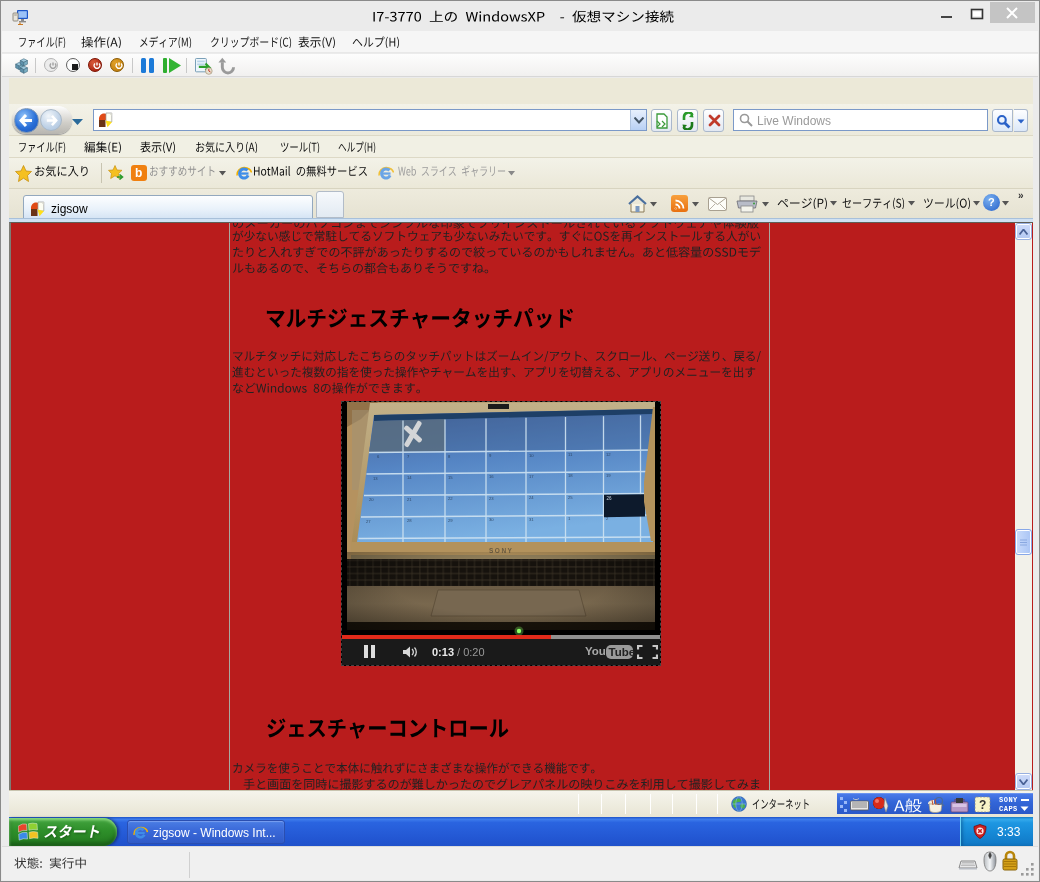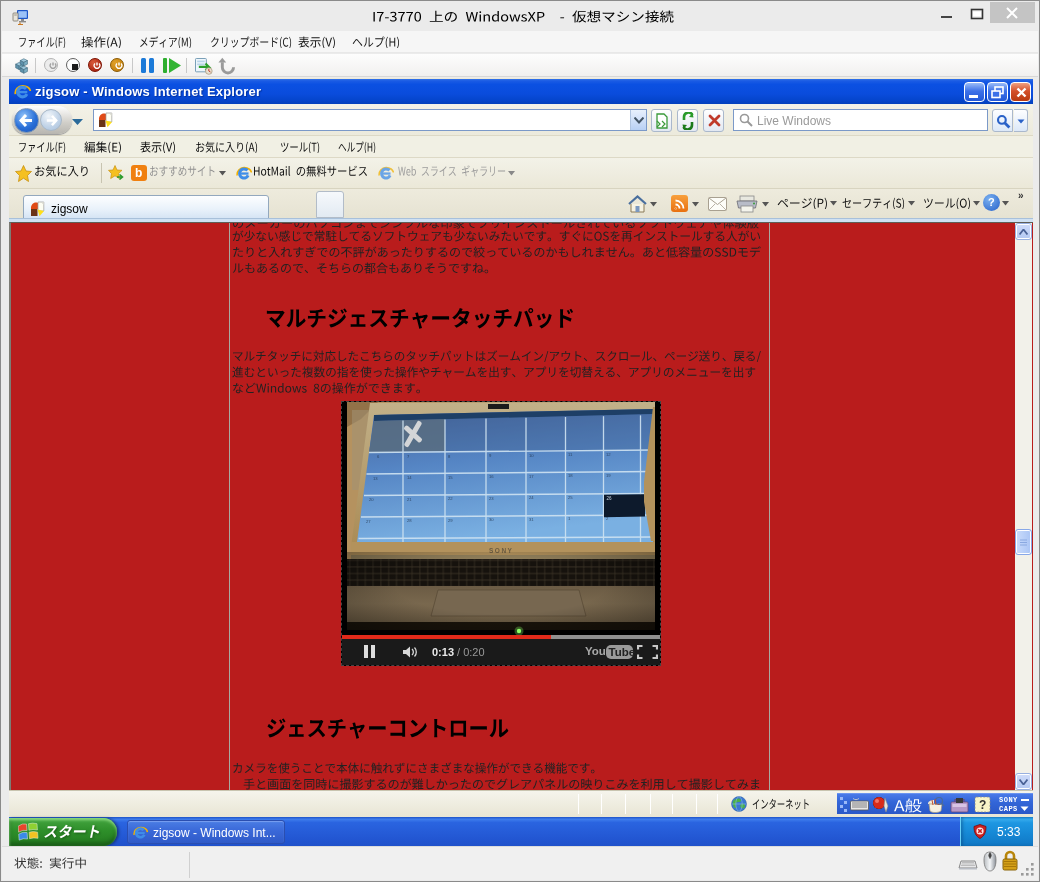--- a/index.html
+++ b/index.html
@@ -201,40 +201,20 @@
         <path d="M7 13 L19 13 L15 9 M19 13 L15 17" stroke="#2ca02c" stroke-width="2.6" fill="none"></path>
         <circle cx="19" cy="18" r="4" fill="#e8e0d0" stroke="#a09070" stroke-width="0.8"></circle>
         <path d="M19 15.5 v2.5 l2 1.2" stroke="#c03020" stroke-width="1.1" fill="none"></path>
       </svg>
    <svg class="ab" style="left:216px;top:3px" width="19" height="19" viewBox="0 0 22 22">
         <path d="M5 6 L5 12 A6.5 6.5 0 1 0 18 12" fill="none" stroke="#9a9a9a" stroke-width="3.4"></path>
         <path d="M0.5 6.5 L5 1 L9.5 6.5 Z" fill="#9a9a9a"></path>
       </svg>
  </div>
  <div id="vmscreen">
-  <div id="ietitle">
-    <svg class="ab" style="left:5px;top:4px" width="17" height="17" viewBox="0 0 32 32">
-          <use href="#ie"></use>
-        </svg>
-    <div class="ab" style="left:26px;top:5px;font:bold 13px 'Liberation Sans';color:#fff;text-shadow:1px 1px 1px #0030a0;letter-spacing:0.2px">zigsow - Windows Internet Explorer</div>
-    <div class="ab" style="left:955px;top:3px;width:21px;height:20px;background:linear-gradient(#9abcf8,#3d71e8 45%,#2258d8);border:1px solid #fff;border-radius:4px">
-          <div class="ab" style="left:4px;bottom:3px;width:9px;height:3px;background:#fff"></div>
-        </div>
-    <div class="ab" style="left:978px;top:3px;width:21px;height:20px;background:linear-gradient(#9abcf8,#3d71e8 45%,#2258d8);border:1px solid #fff;border-radius:4px">
-          <svg class="ab" style="left:3px;top:3px" width="13" height="13" viewBox="0 0 13 13">
-            <rect x="4" y="1" width="8" height="6.5" fill="none" stroke="#fff" stroke-width="1.6"></rect>
-            <rect x="1" y="5" width="8" height="6.5" fill="#3d71e8" stroke="#fff" stroke-width="1.6"></rect>
-          </svg>
-        </div>
-    <div class="ab" style="left:1001px;top:3px;width:21px;height:20px;background:linear-gradient(#f0a080,#d4502a 45%,#b83a10);border:1px solid #fff;border-radius:4px">
-          <svg class="ab" style="left:3.5px;top:3px" width="13" height="13" viewBox="0 0 13 13">
-            <path d="M2.5 2.5 L10.5 10.5 M10.5 2.5 L2.5 10.5" stroke="#fff" stroke-width="2.4"></path>
-          </svg>
-        </div>
-  </div>
   <div id="ienav">
     <div class="ab" style="left:3px;top:2px;width:60px;height:28px;border-radius:14px;background:linear-gradient(#fefefe,#d0cec8 60%,#b8b6b0);box-shadow:0 1px 1px #999"></div>
     <div class="ab" style="left:5px;top:3.5px;width:25px;height:25px;border-radius:50%;background:radial-gradient(circle at 38% 30%,#8ec0f8,#2a70d8 55%,#1a52b8);border:1px solid #7a96b8">
           <svg class="ab" style="left:4px;top:5px" width="15" height="13" viewBox="0 0 15 13">
             <path d="M7 1 L2 6.5 L7 12 M2.5 6.5 H13" stroke="#fff" stroke-width="3" fill="none"></path>
           </svg>
         </div>
     <div class="ab" style="left:31px;top:5px;width:22px;height:22px;border-radius:50%;background:radial-gradient(circle at 38% 30%,#f2f6fa,#c2d4e8 55%,#a8c0dc);border:1px solid #a8b8c8">
           <svg class="ab" style="left:4px;top:4.5px" width="13" height="11" viewBox="0 0 15 13">
             <path d="M8 1 L13 6.5 L8 12 M2 6.5 H12.5" stroke="#fff" stroke-width="3" fill="none"></path>
@@ -445,21 +425,21 @@
               <use x="10050" href="#r27"></use>
               <use x="11050" href="#r2b"></use>
             </g>
           </svg>
         </div>
     <svg class="ab" style="left:499px;top:13px" width="7" height="5" viewBox="0 0 7 5">
           <path d="M0 0 L3.5 4.5 L7 0 Z" fill="#888"></path>
         </svg>
   </div>
   <div id="ietabs">
-    <div class="ab" style="left:14px;top:6px;width:246px;height:27px;background:linear-gradient(#fdfeff,#e8f1fa 55%,#cfe0f2);border:1px solid #93a8be;border-radius:3px 3px 0 0">
+    <div class="ab" style="left:14px;top:6px;width:290px;height:27px;background:linear-gradient(#fdfeff,#e8f1fa 55%,#cfe0f2);border:1px solid #93a8be;border-radius:3px 3px 0 0">
       <svg class="ab" style="left:6px;top:5px" width="16" height="16" viewBox="0 0 16 16">
             <use href="#zf"></use>
           </svg>
       <div class="ab" style="left:27px;top:6px;font:12px 'Liberation Sans';color:#000">zigsow</div>
     </div>
     <div class="ab" style="left:307px;top:2px;width:28px;height:27px;background:linear-gradient(#f6f9fc,#e2eaf2);border:1px solid #b2bcc8;border-radius:3px 3px 0 0"></div>
     <svg class="ab" style="left:618px;top:6px" width="21" height="19" viewBox="0 0 21 19">
           <path d="M2 9 L10.5 1.5 L19 9" fill="none" stroke="#4a6f9e" stroke-width="2.2"></path>
           <path d="M4 9 V17 H17 V9" fill="#f6f2e2" stroke="#8a7a58" stroke-width="1"></path>
           <rect x="8.5" y="11" width="4" height="6" fill="#7a98c0"></rect>
@@ -1182,21 +1162,21 @@
             <use href="#ie"></use>
           </svg>
       <div class="ab" style="left:25px;top:5px;font:12px 'Liberation Sans';color:#fff">zigsow - Windows Int...</div>
     </div>
     <div class="ab" style="left:951px;top:0;width:73px;height:29px;background:linear-gradient(180deg,#1a8ad8 0%,#35aaec 8%,#1e97e2 20%,#1587d4 60%,#1077c4 100%);border-left:1px solid #68d0f8;box-shadow:inset 2px 0 3px rgba(0,40,80,0.3)">
       <svg class="ab" style="left:12px;top:7px" width="14" height="15" viewBox="0 0 14 15">
             <path d="M7 0.5 L13 2.5 C13 8 11.5 12 7 14.5 C2.5 12 1 8 1 2.5 Z" fill="#cc2020" stroke="#7a0a0a" stroke-width="0.8"></path>
             <circle cx="7" cy="7" r="3.6" fill="#fff" opacity="0.9"></circle>
             <path d="M5.2 5.2 L8.8 8.8 M8.8 5.2 L5.2 8.8" stroke="#cc2020" stroke-width="1.6"></path>
           </svg>
-      <div class="ab" style="left:36px;top:8px;font:12px 'Liberation Sans';color:#fff">5:33</div>
+      <div class="ab" style="left:36px;top:8px;font:12px 'Liberation Sans';color:#fff">3:33</div>
     </div>
   </div>
   <div class="ab" style="left:828px;top:715px;width:196px;height:21px;background:linear-gradient(#4a7ae8 0%,#3366d8 40%,#2a58c8 100%);border-top:1px solid #6a94f0">
     <svg class="ab" style="left:3px;top:3px" width="8" height="15" viewBox="0 0 8 15">
           <g fill="#9ab8f8">
             <rect x="0" y="0" width="3" height="3"></rect>
             <rect x="4" y="4" width="3" height="3"></rect>
             <rect x="0" y="8" width="3" height="3"></rect>
             <rect x="4" y="12" width="3" height="3"></rect>
           </g>

